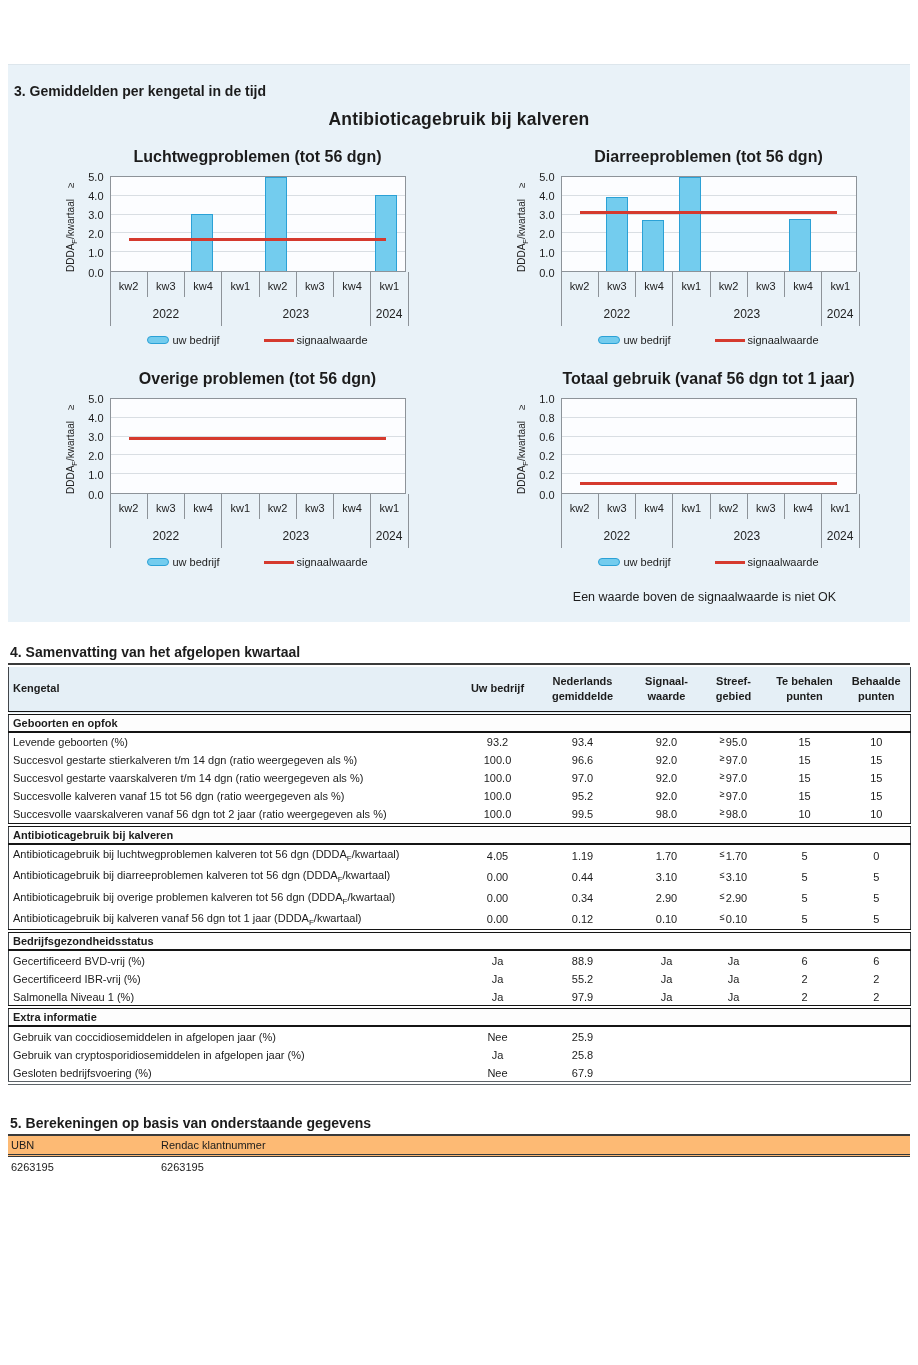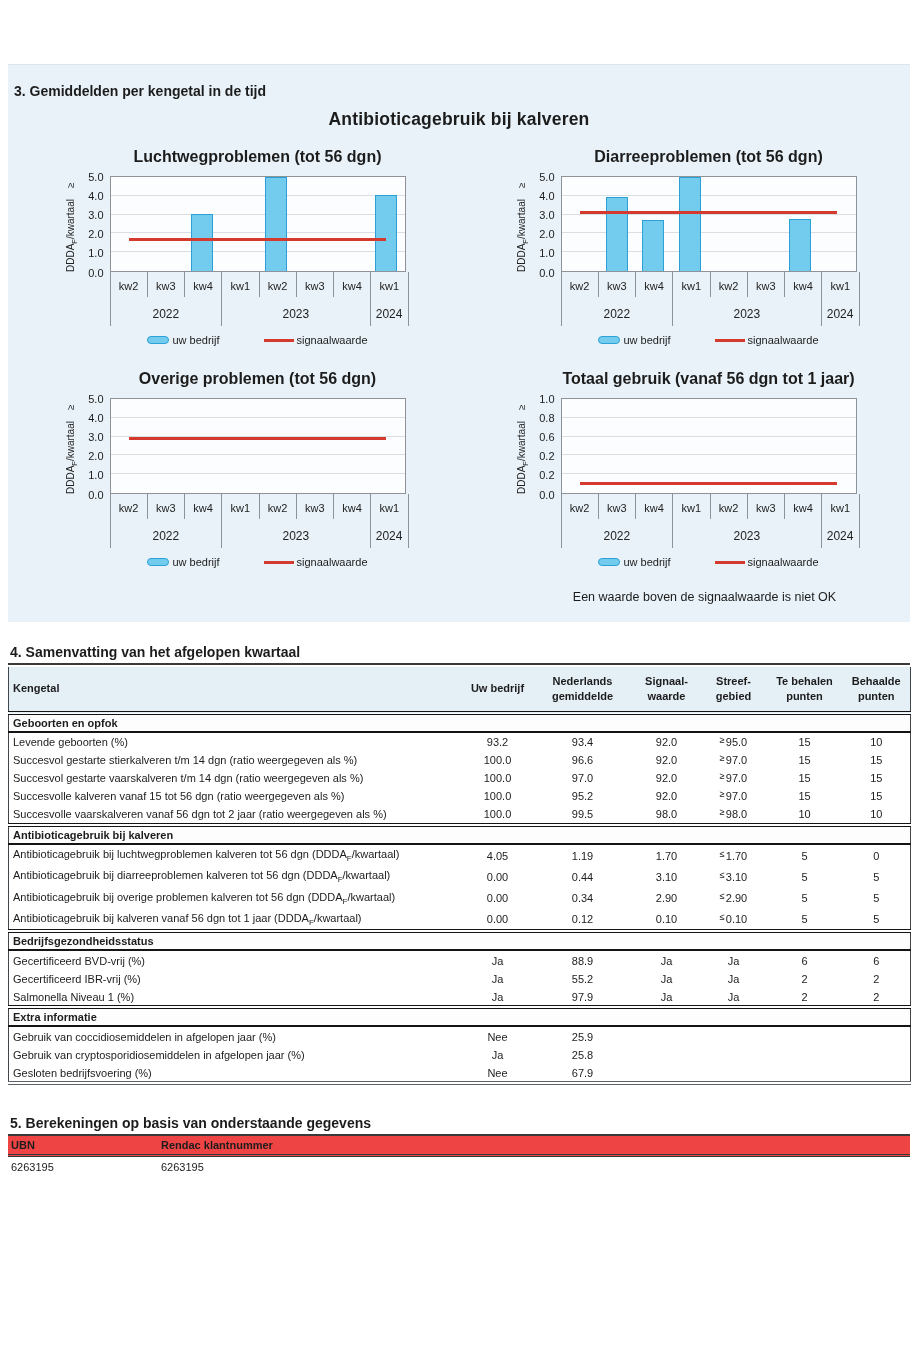--- a/index.html
+++ b/index.html
@@ -59,21 +59,21 @@
   table.summary th.keng, table.summary td.keng { text-align:left; padding-left:4px; }
   table.summary td { font-size:11px; text-align:center; padding:3.5px 2px 2.5px 2px; }
   table.summary td sub, .sec5 sub { font-size:8px; }
   tr.section-row td { font-weight:bold; text-align:left; padding:2px 2px 2px 4px; background:#fdfdfd;
                       border-top:4px double #141414; border-bottom:2px solid #141414; font-size:11px; }
   .cmp { font-size:9px; position:relative; top:-3px; margin-right:1px; }
 
   
   .sec5 { margin-top: 30px; }
   table.calc { width:100%; border-collapse:collapse; margin-top:0; }
-  table.calc th { background:#ef4444; font-size:11px; font-weight:bold; text-align:left; padding:3px 3px;
+  table.calc th { background:#fdba74; font-size:11px; font-weight:normal; text-align:left; padding:3px 3px;
                   border-bottom:3px double #33383c; }
   table.calc td { font-size:11px; text-align:left; padding:4px 3px 2px 3px; }
 </style>
 </head>
 <body>
 
 <div class="page">
 
   <div class="panel">
     <div class="s3-title">3. Gemiddelden per kengetal in de tijd</div>

